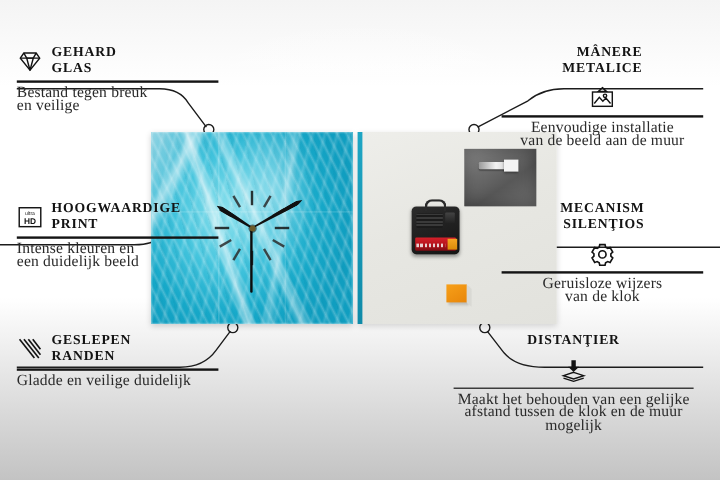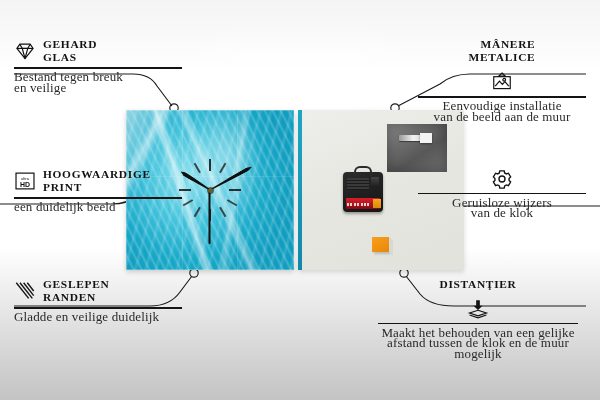--- a/index.html
+++ b/index.html
@@ -290,20 +290,21 @@
           <text x="12" y="10.4" font-family="Liberation Sans, sans-serif" font-size="4.6" fill="currentColor" stroke="none" text-anchor="middle">ultra</text>
           <text x="12" y="18" font-family="Liberation Sans, sans-serif" font-size="7.6" font-weight="bold" fill="currentColor" stroke="none" text-anchor="middle">HD</text>
         </svg>
       </span>
       <div>
         <div class="title">HOOGWAARDIGE</div>
         <div class="title">PRINT</div>
       </div>
     </div>
     <div class="rule"></div>
+    <div class="desc">Intense kleuren en</div>
     <div class="desc">een duidelijk beeld</div>
   </div>
 
   <div class="callout left" id="c-edges">
     <div class="head">
       <span class="ico">
         <svg viewBox="0 0 24 24" fill="none" stroke="currentColor" stroke-width="1.5">
           <path d="M2.5 3 L16 20"></path>
             <path d="M6.5 3 L20 20"></path>
           <path d="M10.5 3 L21.5 17"></path>
@@ -334,20 +335,24 @@
         </svg>
       </span>
     </div>
     <div class="rule"></div>
     <div class="desc">Eenvoudige installatie</div>
     <div class="desc">van de beeld aan de muur</div>
   </div>
 
   <div class="callout right" id="c-mech">
     <div class="head">
+      <div>
+        <div class="title">MECANISM</div>
+        <div class="title">SILENŢIOS</div>
+      </div>
       <span class="ico">
         <svg viewBox="0 0 24 24" fill="none" stroke="currentColor" stroke-width="1.5">
           <path d="M9.6 3.1 h4.8 l.5 2.3 1.9 1.1 2.2-.8 2.4 4.1 -1.7 1.6 v2.2 l1.7 1.6 -2.4 4.1 -2.2-.8 -1.9 1.1 -.5 2.3 h-4.8 l-.5-2.3 -1.9-1.1 -2.2 .8 -2.4-4.1 1.7-1.6 v-2.2 L2.6 9.8 5 5.7 7.2 6.5 9.1 5.4 Z"></path>
           <circle cx="12" cy="12" r="3.3"></circle>
         </svg>
       </span>
     </div>
     <div class="rule"></div>
     <div class="desc">Geruisloze wijzers</div>
     <div class="desc">van de klok</div>

